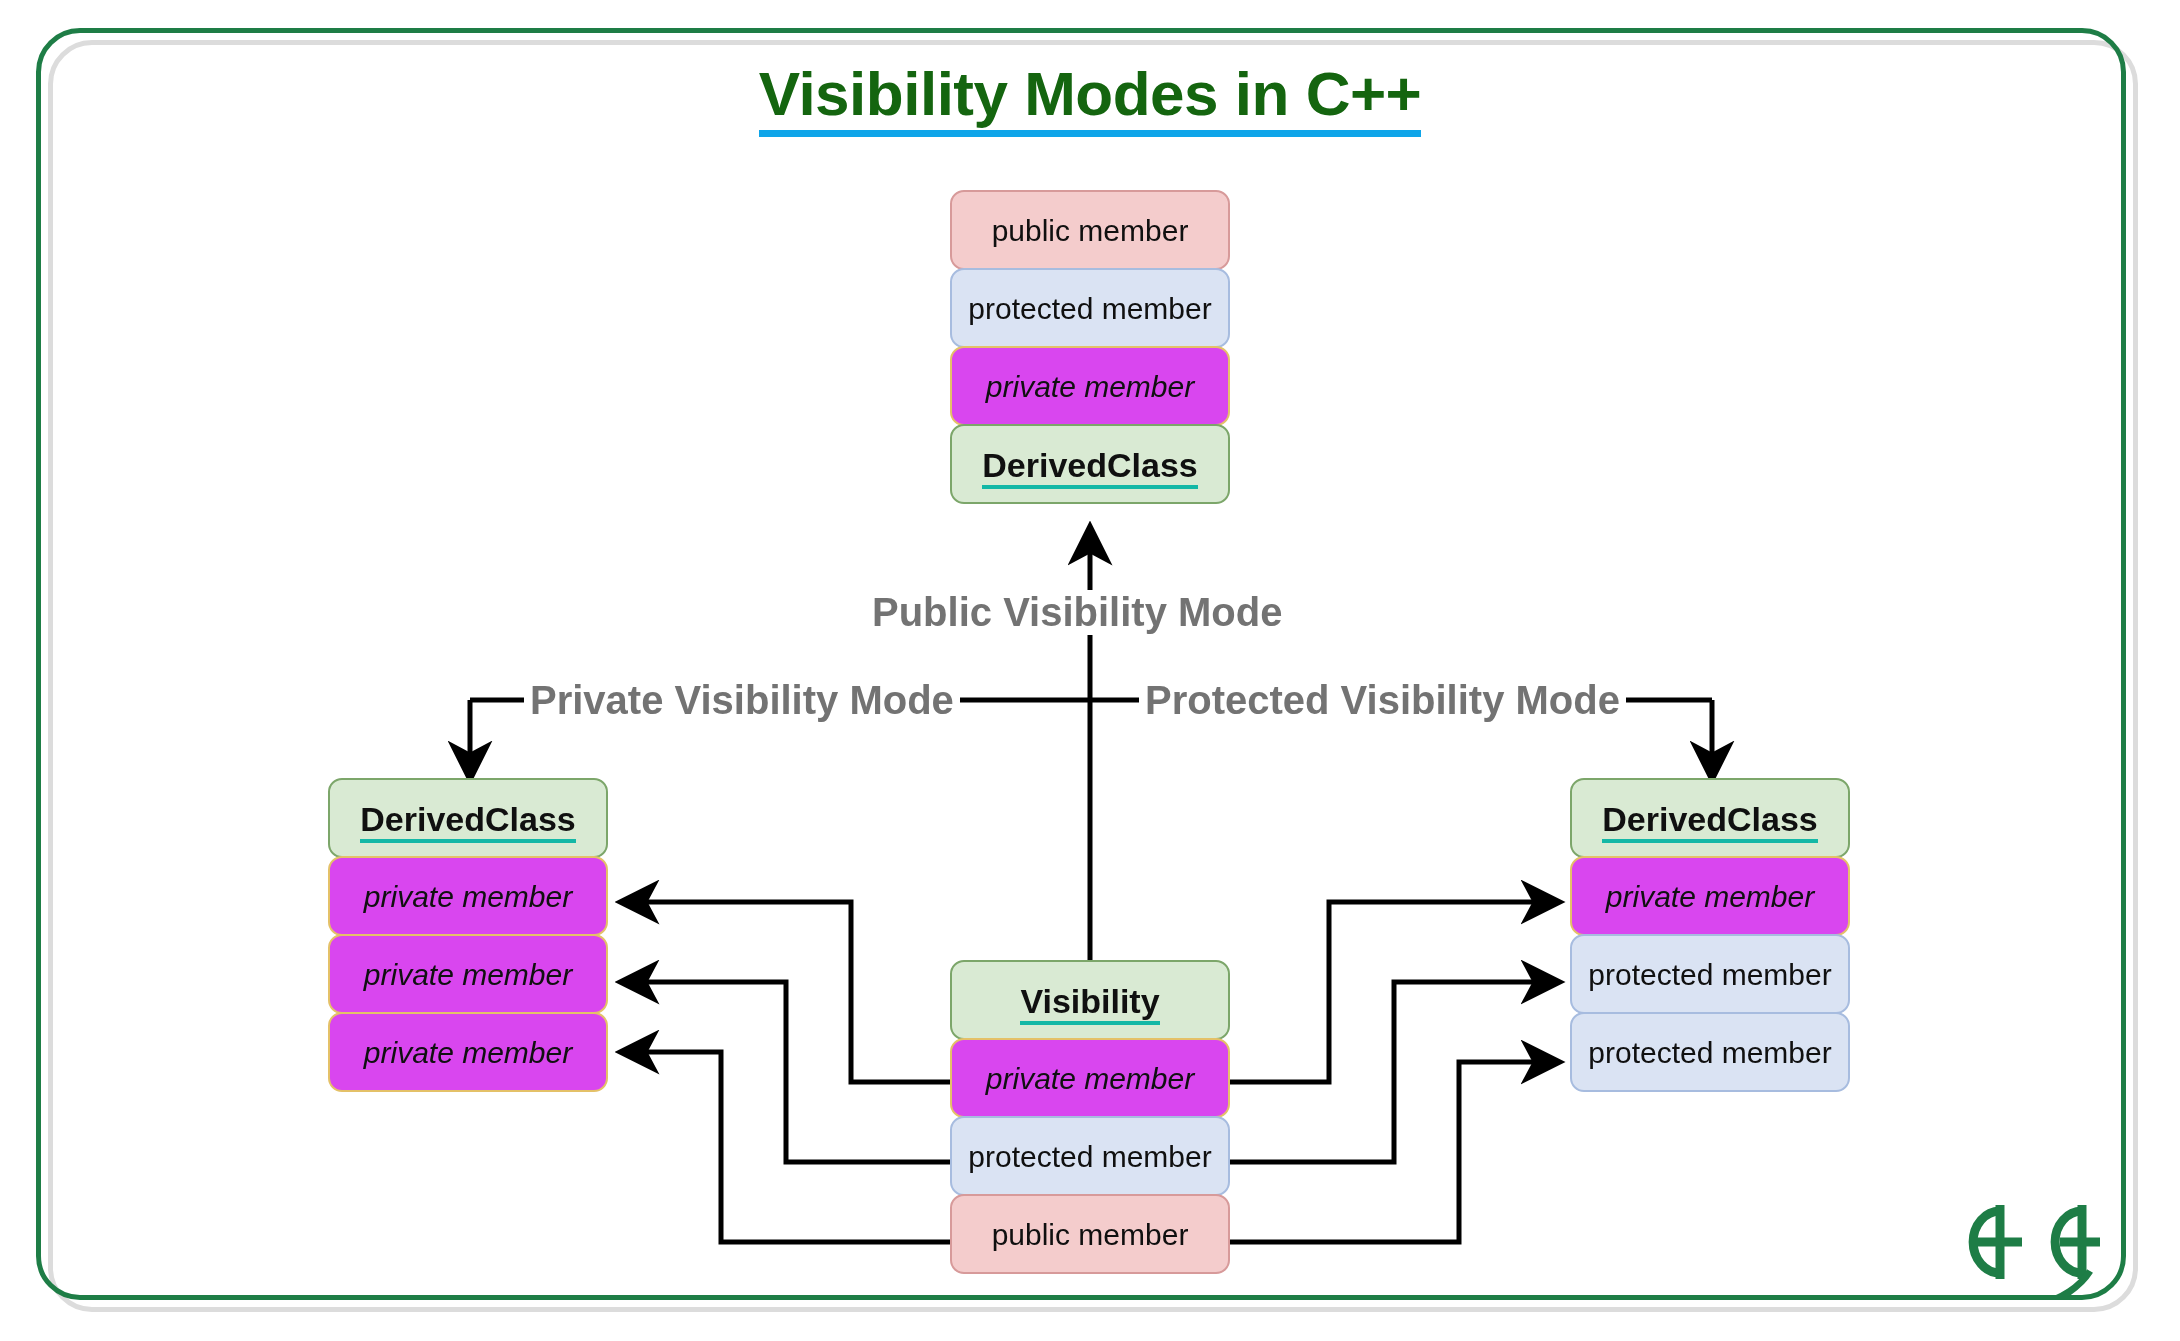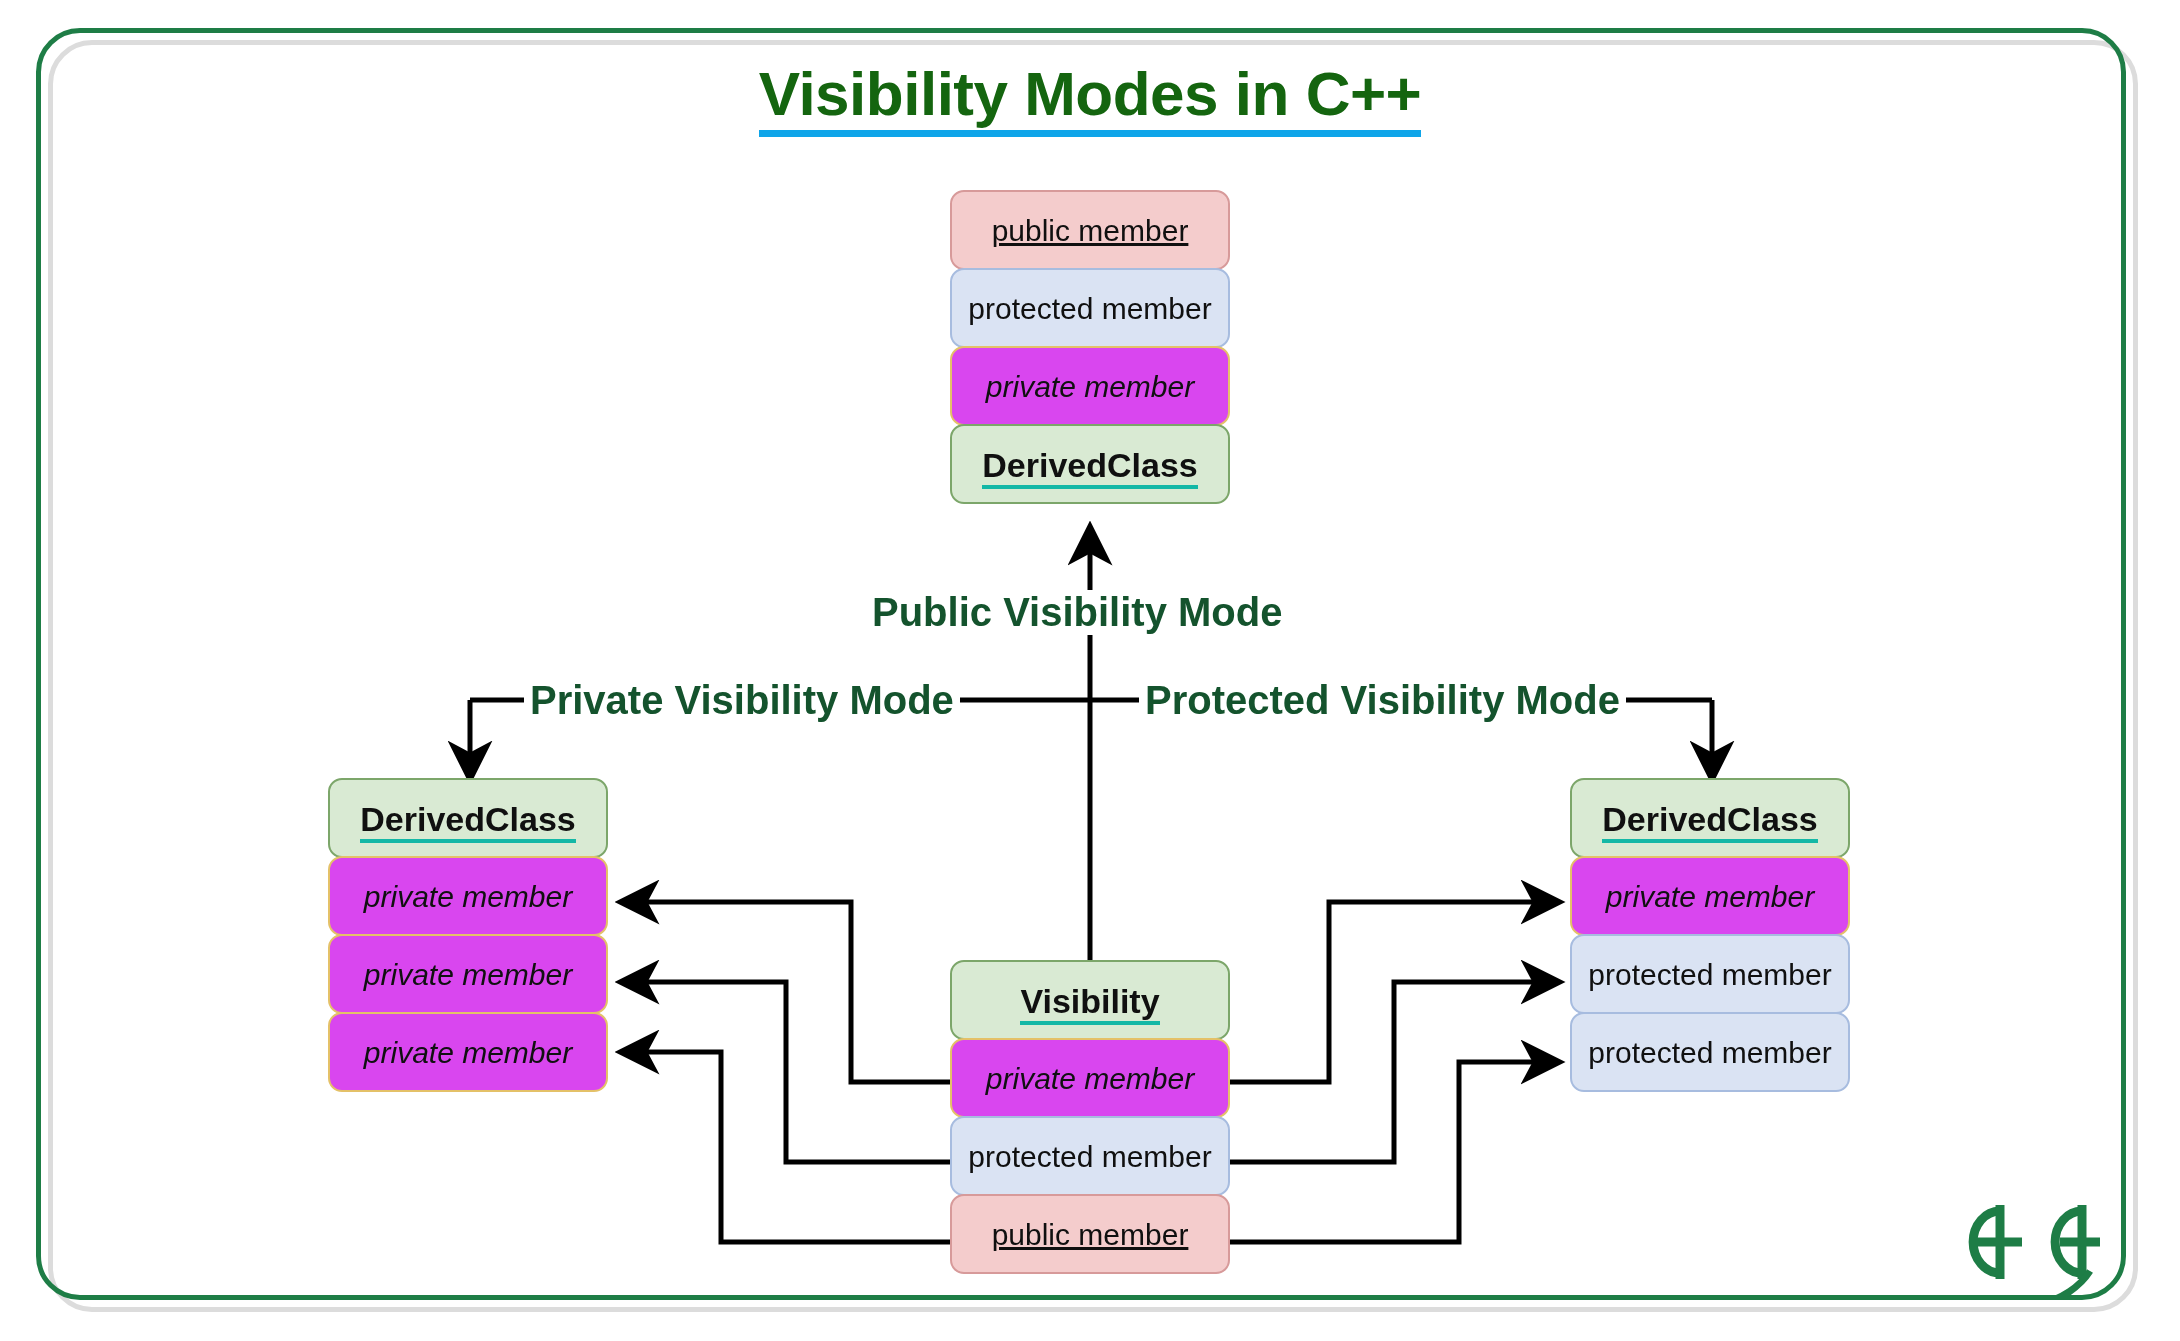--- a/index.html
+++ b/index.html
@@ -89,38 +89,37 @@
     font-size: 34px;
   }
   .row.header em {
     font-style: normal;
     border-bottom: 4px solid #14b8a6;
     padding-bottom: 1px;
   }
   .row.public {
     background: #f4cccc;
     border-color: #d79a9a;
-    text-decoration: underline;
   }
   .row.protected {
     background: #dae3f3;
     border-color: #a7bcdf;
   }
   .row.private {
     background: #d946ef;
     border-color: #e4c168;
     font-style: italic;
   }
 
   
   .mode-label {
     position: absolute;
     font-size: 40px;
     font-weight: bold;
-    color: #14532d;
+    color: #737373;
     white-space: nowrap;
     background: #ffffff;
     padding: 0 6px;
   }
 
   
   #wires {
     position: absolute;
     left: 0;
     top: 0;

